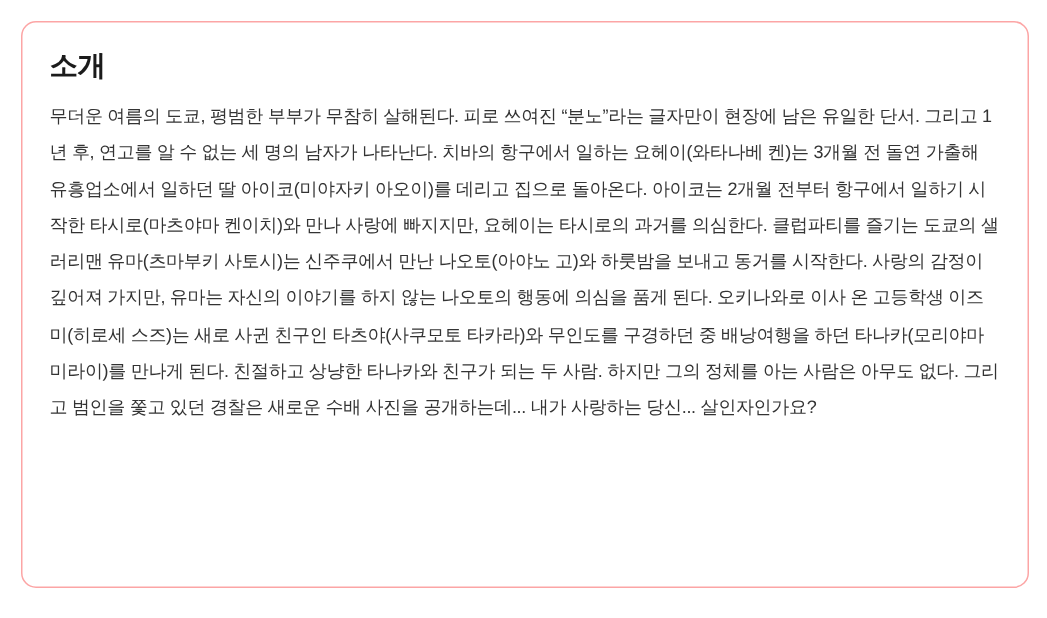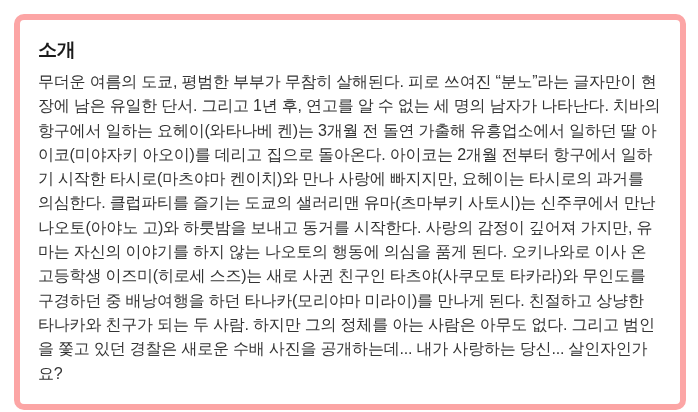--- a/index.html
+++ b/index.html
@@ -15,36 +15,36 @@
     height: 412px;
     background: #ffffff;
     overflow: hidden;
   }
 
   .intro-card {
     margin: 14px 12px 0 14px;
     width: 672px;
     min-height: 378px;
     background: #ffffff;
-    border: 6px solid #fca5a5;
+    border: 1px solid #fca5a5;
     border-radius: 10px;
     padding: 16px 18px 18px 18px;
   }
 
   .intro-card h2 {
     font-size: 19px;
     line-height: 28px;
     font-weight: 700;
     color: #1b1b1b;
     margin-bottom: 6px;
     letter-spacing: -0.3px;
   }
 
   .intro-card p {
-    font-size: 16px;
+    font-size: 12px;
     line-height: 24.3px;
     color: #333333;
     word-break: break-all;
     text-align: left;
     letter-spacing: -0.2px;
   }
 </style>
 </head>
 <body>
 

